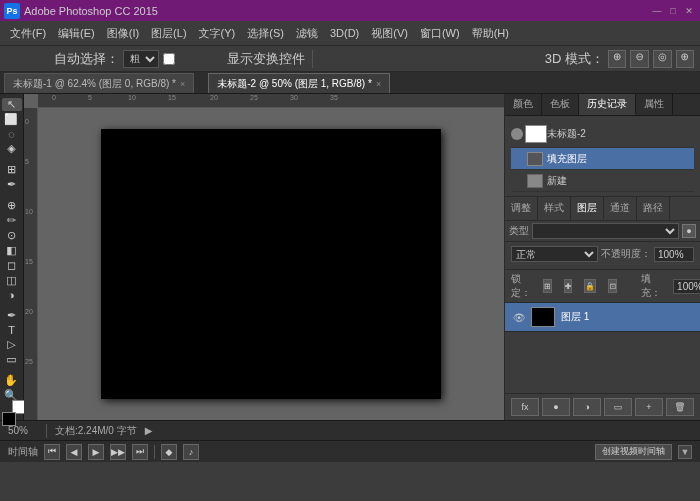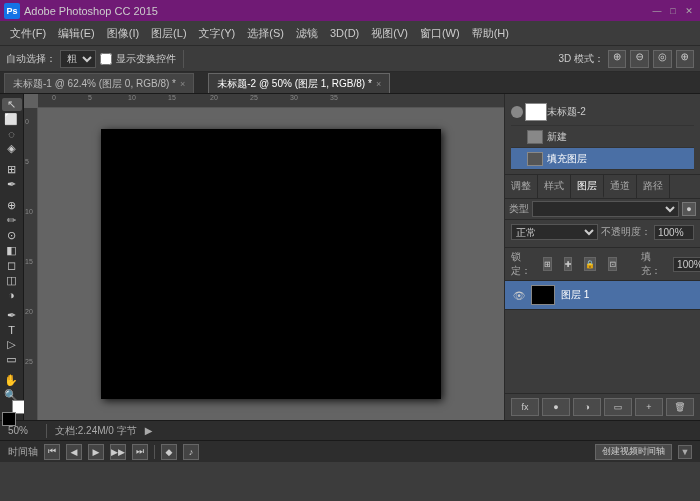--- a/index.html
+++ b/index.html
@@ -68,21 +68,21 @@
     
     #optionsbar {
       height: 26px;
       background: #3c3c3c;
       display: flex;
       align-items: center;
       padding: 0 6px;
       border-bottom: 1px solid #2a2a2a;
       gap: 4px;
     }
-    .opt-label { font-size: 10px; color: #ccc; white-space: nowrap; }
+    .opt-label { font-size: 13px; color: #ccc; white-space: nowrap; margin-left: 48px; }
     .opt-select {
       height: 18px;
       background: #2a2a2a;
       border: 1px solid #555;
       color: #ccc;
       font-size: 10px;
       padding: 0 2px;
     }
     .opt-checkbox { width: 12px; height: 12px; }
     .opt-divider {
@@ -537,39 +537,45 @@
       <span class="ruler-mark" style="top:250px;left:1px;">25</span>
     </div>
 
     <div id="canvas-content">
       <div id="black-canvas"></div>
     </div>
   </div>
 
   <div id="right-panel">
 
+    <div class="panel-tabs">
+      <div class="panel-tab">颜色</div>
+      <div class="panel-tab">色板</div>
+      <div class="panel-tab active">历史记录</div>
+      <div class="panel-tab">属性</div>
+    </div>
 
     <div style="background:#3c3c3c; padding:4px 6px; border-bottom:1px solid #2a2a2a;">
 
       <div class="layer-item" style="height:28px;display:flex;align-items:center;border-bottom:1px solid #333;padding:2px 0;">
         <div style="width:12px;height:12px;background:#888;border-radius:50%;margin-right:2px;"></div>
         <div style="width:22px;height:18px;background:#fff;border:1px solid #888;"></div>
         <span style="font-size:10px;color:#ccc;">未标题-2</span>
       </div>
 
+      <div class="layer-item active" style="height:22px;display:flex;align-items:center;gap:4px;padding:2px 0;background:#4a6fa5;">
+        <div style="width:12px;"></div>
+        <div style="width:16px;height:14px;background:#555;border:1px solid #888;"></div>
+        <span style="font-size:10px;color:#fff;">填充图层</span>
+      </div>
+
       <div class="layer-item" style="height:22px;display:flex;align-items:center;gap:4px;border-bottom:1px solid #333;padding:2px 0;">
         <div style="width:12px;"></div>
         <div style="width:16px;height:14px;background:#888;border:1px solid #666;"></div>
         <span style="font-size:10px;color:#ccc;">新建</span>
-      </div>
-
-      <div class="layer-item active" style="height:22px;display:flex;align-items:center;gap:4px;padding:2px 0;background:#4a6fa5;">
-        <div style="width:12px;"></div>
-        <div style="width:16px;height:14px;background:#555;border:1px solid #888;"></div>
-        <span style="font-size:10px;color:#fff;">填充图层</span>
       </div>
     </div>
 
     <div class="small-panels">
       <div class="small-panel-tab">调整</div>
       <div class="small-panel-tab">样式</div>
       <div class="small-panel-tab active">图层</div>
       <div class="small-panel-tab">通道</div>
       <div class="small-panel-tab">路径</div>
     </div>

